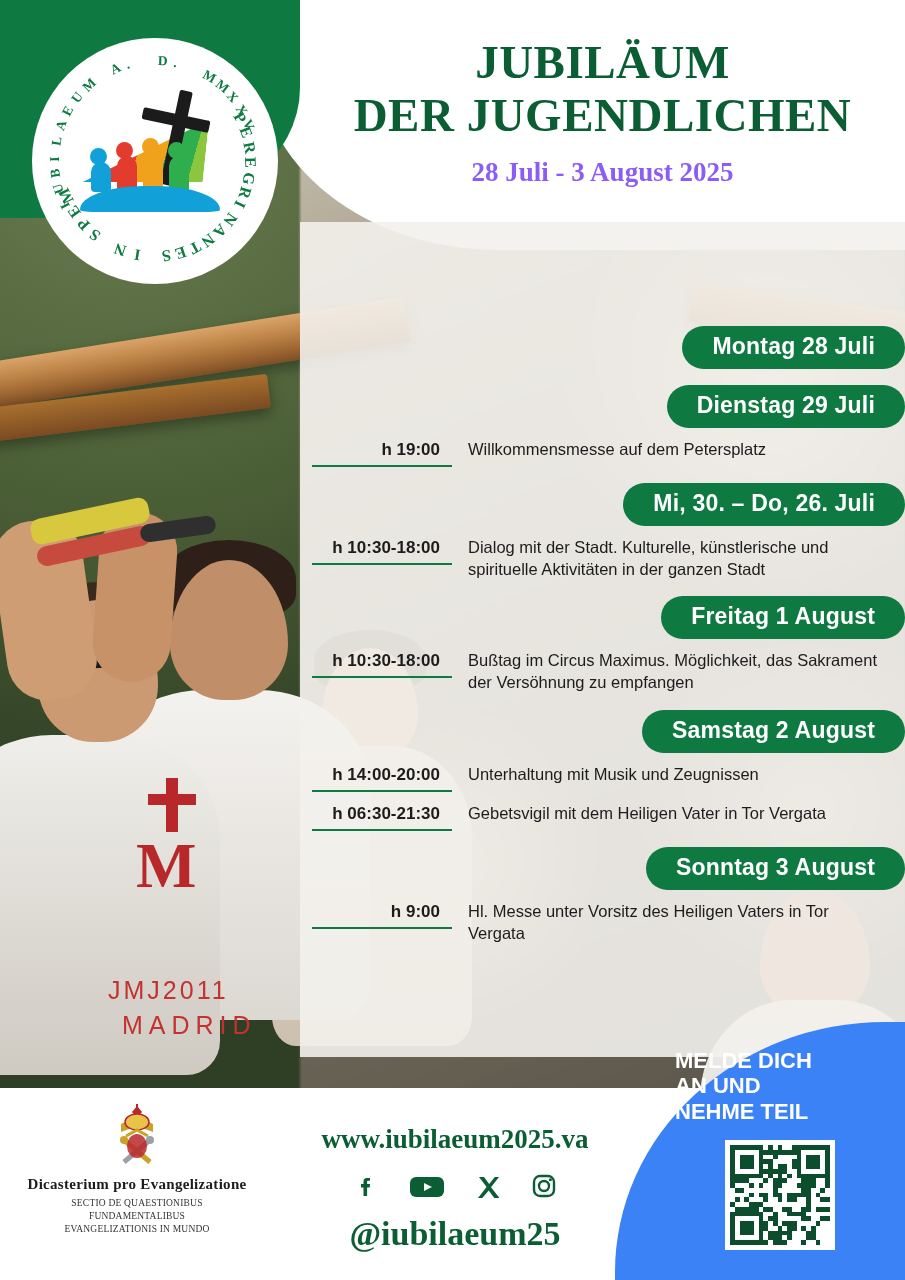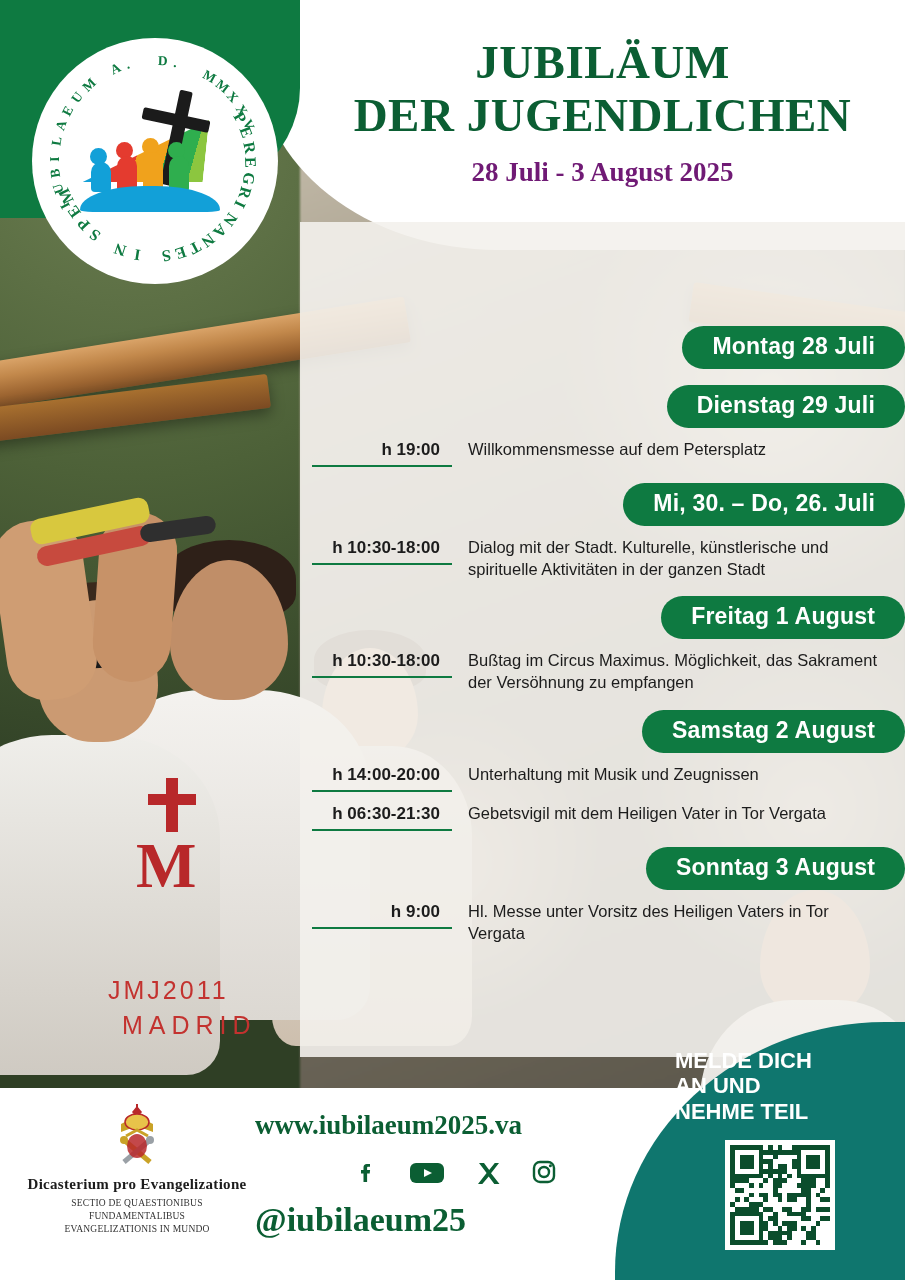--- a/index.html
+++ b/index.html
@@ -186,21 +186,21 @@
     font-family: "Liberation Serif", serif;
     color: #0b5e33;
     font-weight: 700;
     font-size: 47px;
     line-height: 1.12;
     letter-spacing: .5px;
   }
   .head-dates {
     margin-top: 16px;
     font-family: "Liberation Serif", serif;
-    color: #701a75;
+    color: #8b5cf6;
     font-weight: 700;
     font-size: 27px;
   }
 
   
   .panel {
     position: absolute; left: 300px; top: 222px; width: 605px; height: 835px;
     background: rgba(243,241,236,.90);
   }
   .prog {
@@ -239,21 +239,21 @@
     color: #1c1c1c;
     line-height: 1.32;
   }
 
   
   .footer {
     position: absolute; left: 0; bottom: 0; width: 905px; height: 192px;
     background: #ffffff;
   }
   .footer-center {
-    position: absolute; left: 255px; top: 22px; width: 400px; text-align: left;
+    position: absolute; left: 255px; top: 36px; width: 400px; text-align: center;
   }
   .site {
     font-family: "Liberation Serif", serif;
     color: #0b5e33; font-weight: 700; font-size: 27px;
   }
   .social {
     margin-top: 16px; display: flex; justify-content: center; gap: 26px; align-items: center;
   }
   .social svg { display: block; }
   .handle {
@@ -271,21 +271,21 @@
   }
   .dic-sub {
     margin-top: 4px;
     font-family: "Liberation Serif", serif;
     font-size: 9.5px; color: #333; line-height: 1.35; letter-spacing: .2px;
   }
 
   
   .register {
     position: absolute; right: 0; bottom: 0; width: 290px; height: 258px;
-    background: #0f766e;
+    background: #3b82f6;
     border-top-left-radius: 270px 250px;
   }
   .reg-text {
     position: absolute; left: 60px; top: 26px; width: 200px;
     color: #ffffff; font-weight: 700; font-size: 22px; line-height: 1.15;
     font-family: "Liberation Sans", sans-serif;
   }
   .qr {
     position: absolute; left: 110px; top: 118px; width: 110px; height: 110px;
     background: #ffffff; padding: 5px;

